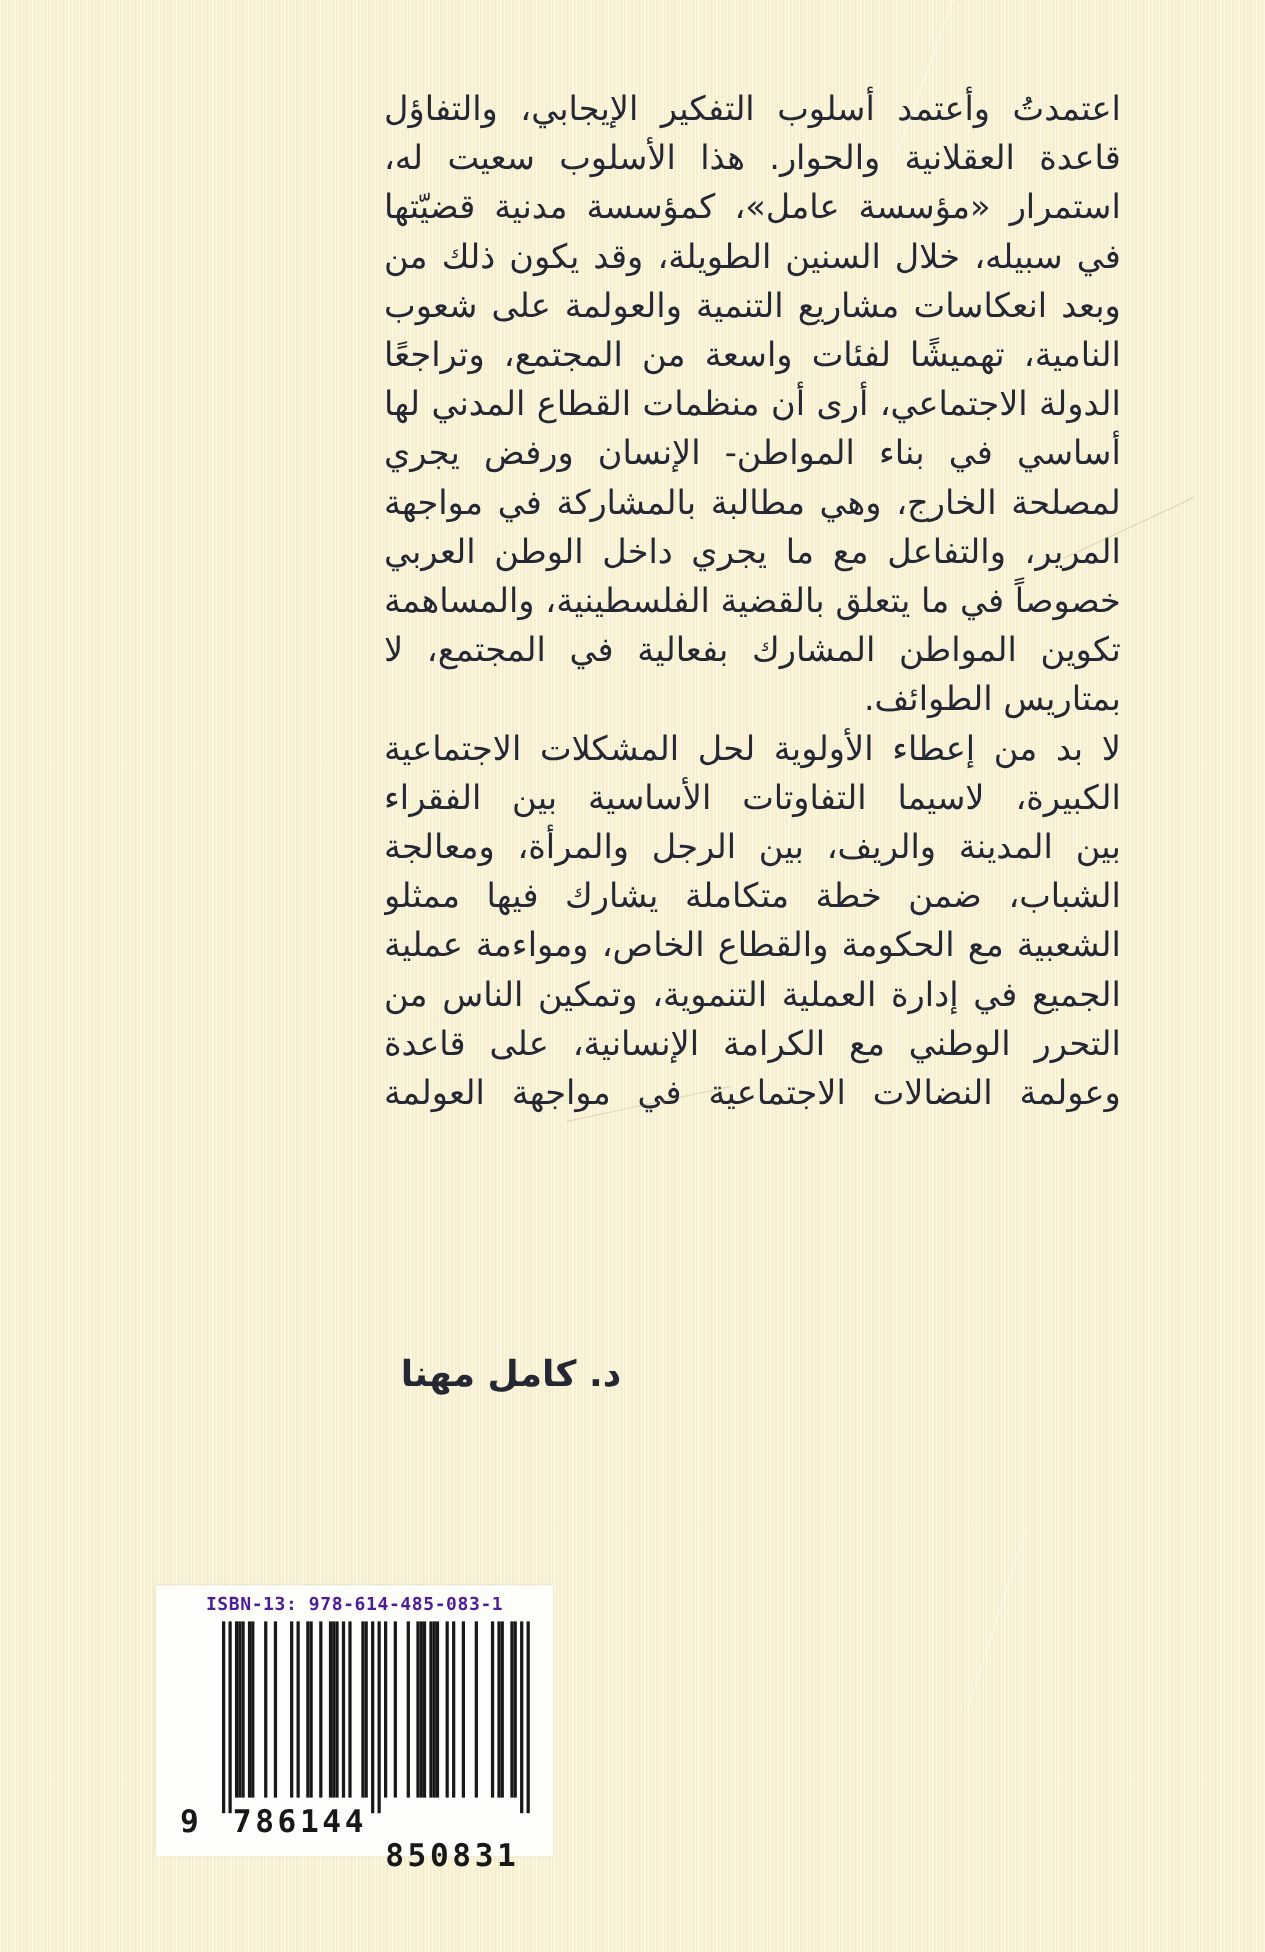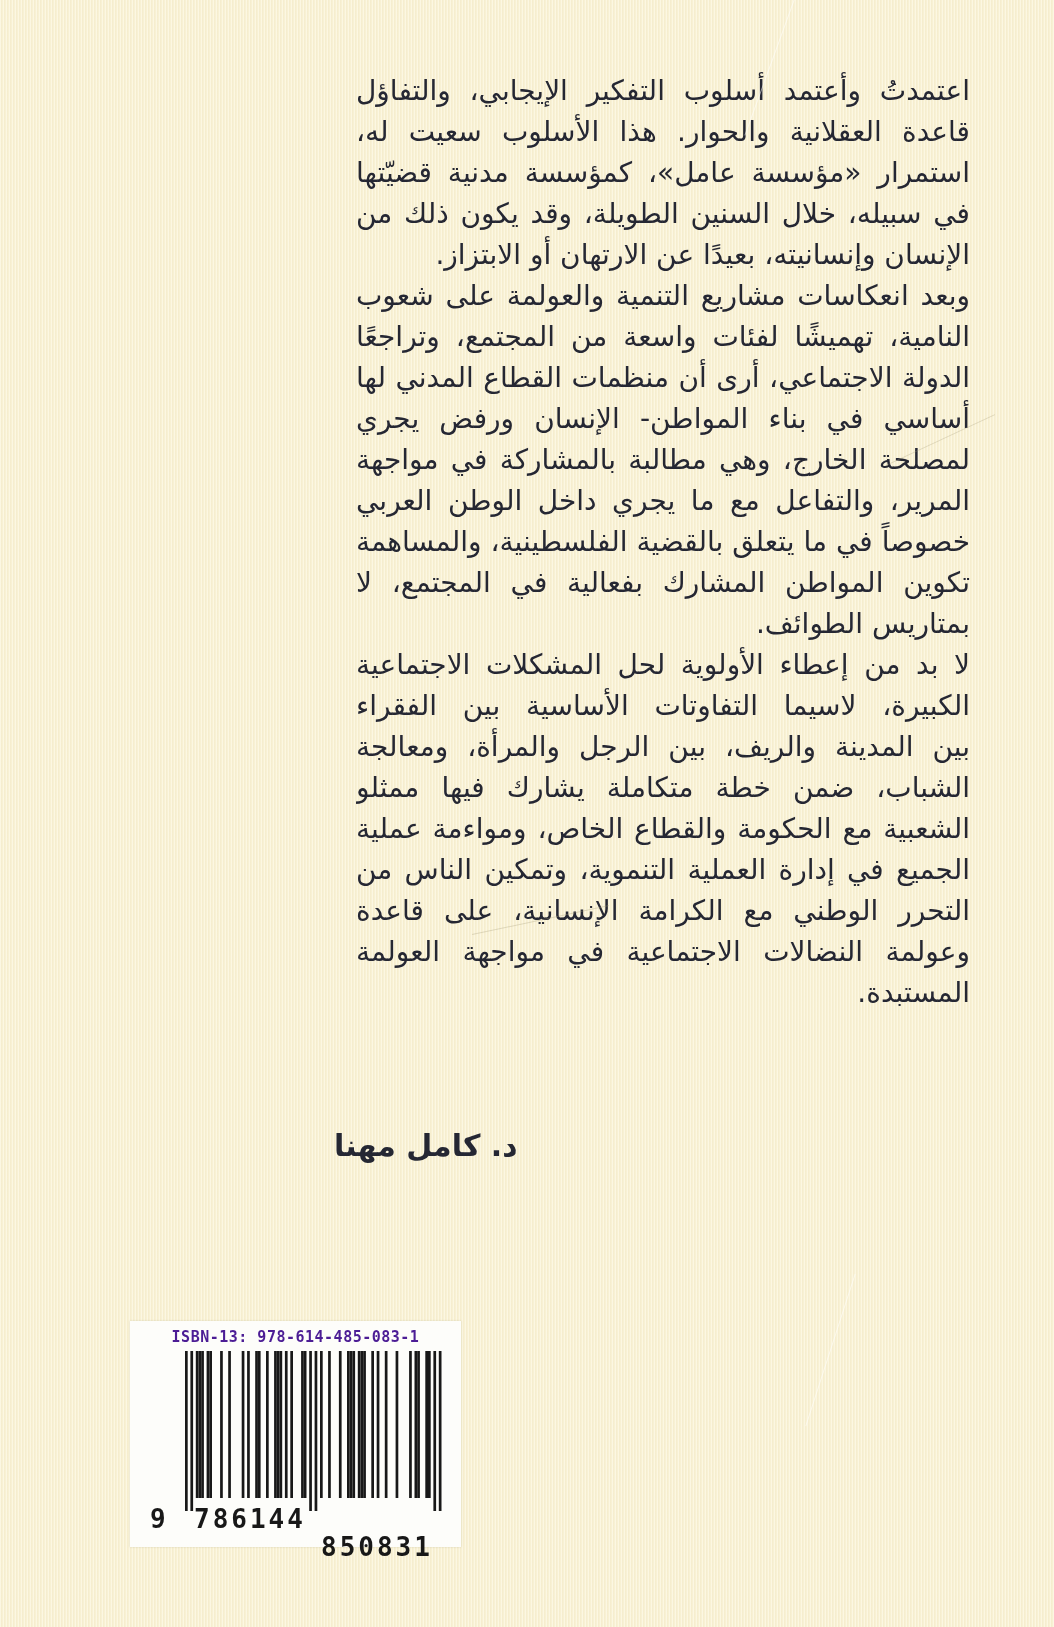--- a/index.html
+++ b/index.html
@@ -18,21 +18,20 @@
   }
 
   
   .text-block {
     position: absolute;
     top: 70px;
     left: 320px;
     width: 614px;
     direction: rtl;
     color: #252733;
-    padding-left: 36px;
   }
   .line {
     height: 41px;
     line-height: 41px;
     font-size: 28px;
     text-align: justify;
     text-align-last: justify;
     overflow: hidden;
   }
   .line.para-end { text-align-last: right; }
@@ -111,39 +110,37 @@
 </head>
 <body>
 
 <div class="cover">
 
   <div class="text-block" id="paragraphs">
       <div class="line">اعتمدتُ وأعتمد أسلوب التفكير الإيجابي، والتفاؤل</div>
       <div class="line">قاعدة العقلانية والحوار. هذا الأسلوب سعيت له، وناضلت</div>
       <div class="line">استمرار «مؤسسة عامل»، كمؤسسة مدنية قضيّتها الدائمة</div>
       <div class="line">في سبيله، خلال السنين الطويلة، وقد يكون ذلك من أسباب</div>
-      <div class="line para-end">الإنسان وإنسانيته، بعيدًا عن الارتهان أو الابتزاز.</div>
       <div class="line">وبعد انعكاسات مشاريع التنمية والعولمة على شعوب الدول</div>
       <div class="line">النامية، تهميشًا لفئات واسعة من المجتمع، وتراجعًا لدور</div>
       <div class="line">الدولة الاجتماعي، أرى أن منظمات القطاع المدني لها دور</div>
       <div class="line">أساسي في بناء المواطن- الإنسان ورفض يجري أجندات</div>
       <div class="line">لمصلحة الخارج، وهي مطالبة بالمشاركة في مواجهة واقعنا</div>
       <div class="line">المرير، والتفاعل مع ما يجري داخل الوطن العربي وخارجه</div>
       <div class="line">خصوصاً في ما يتعلق بالقضية الفلسطينية، والمساهمة في</div>
       <div class="line">تكوين المواطن المشارك بفعالية في المجتمع، لا المحتمي</div>
       <div class="line para-end">بمتاريس الطوائف.</div>
       <div class="line">لا بد من إعطاء الأولوية لحل المشكلات الاجتماعية</div>
       <div class="line">الكبيرة، لاسيما التفاوتات الأساسية بين الفقراء والأغنياء،</div>
       <div class="line">بين المدينة والريف، بين الرجل والمرأة، ومعالجة مشكلات</div>
       <div class="line">الشباب، ضمن خطة متكاملة يشارك فيها ممثلو المنظمات</div>
       <div class="line">الشعبية مع الحكومة والقطاع الخاص، ومواءمة عملية</div>
       <div class="line">الجميع في إدارة العملية التنموية، وتمكين الناس من التمتع</div>
       <div class="line">التحرر الوطني مع الكرامة الإنسانية، على قاعدة مشاركة</div>
       <div class="line">وعولمة النضالات الاجتماعية في مواجهة العولمة الاقتصادية</div>
-      <div class="line para-end">المستبدة.</div>
     </div>
 
   <div class="signature">
     <span class="sig-inner">د. كامل مهنا</span>
   </div>
 
   <div class="barcode-box">
     <div class="isbn-label">ISBN-13: 978-614-485-083-1</div>
     <svg id="barcode-svg" width="257" height="161">
         <rect x="0.00" y="0" width="2.70" height="160" fill="#181818"></rect>

